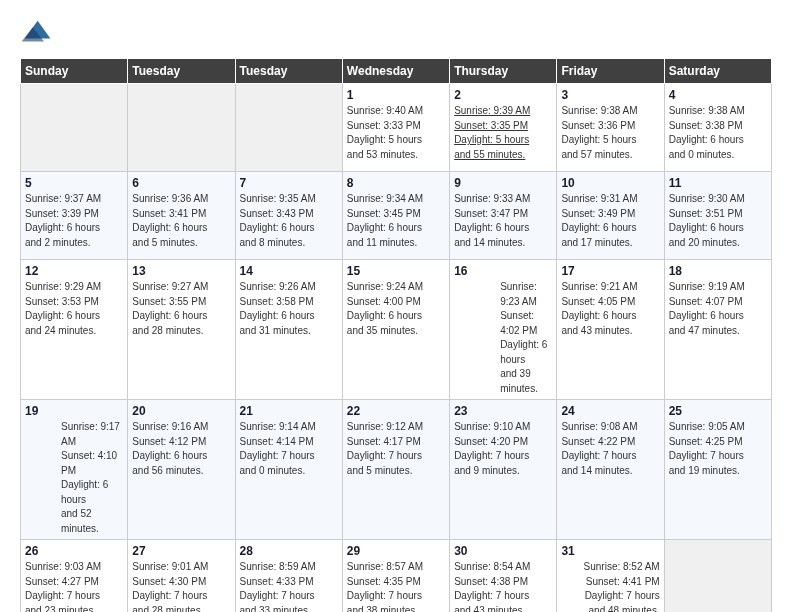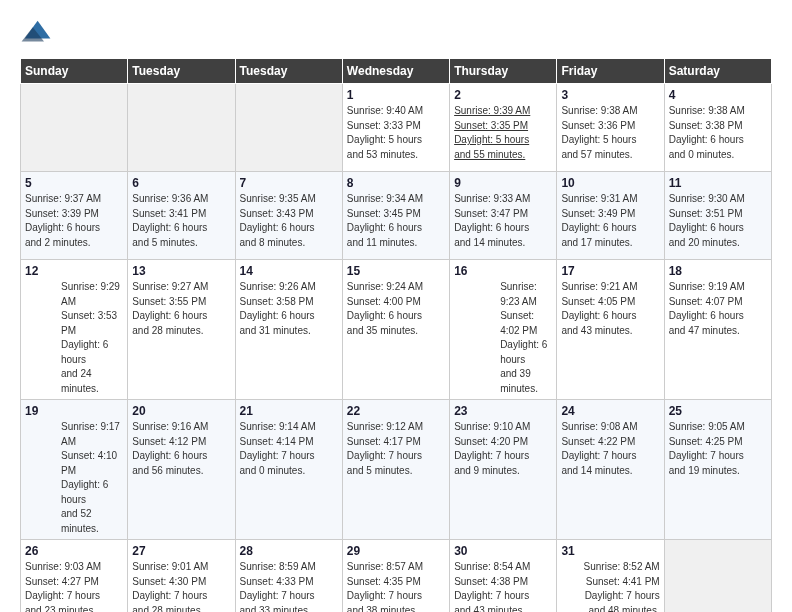--- a/index.html
+++ b/index.html
@@ -219,21 +219,21 @@
             <span class="day-number">11</span>
             <div class="day-info" style="white-space: pre-line;">Sunrise: 9:30 AM
 Sunset: 3:51 PM
 Daylight: 6 hours
 and 20 minutes.</div>
           </td>
         </tr>
         <tr>
           <td>
             <span class="day-number">12</span>
-            <div class="day-info" style="white-space: pre-line; margin-left: 36px;">Sunrise: 9:29 AM
+            <div class="day-info" style="white-space: pre-line;">Sunrise: 9:29 AM
 Sunset: 3:53 PM
 Daylight: 6 hours
 and 24 minutes.</div>
           </td>
           <td>
             <span class="day-number">13</span>
             <div class="day-info" style="white-space: pre-line;">Sunrise: 9:27 AM
 Sunset: 3:55 PM
 Daylight: 6 hours
 and 28 minutes.</div>

